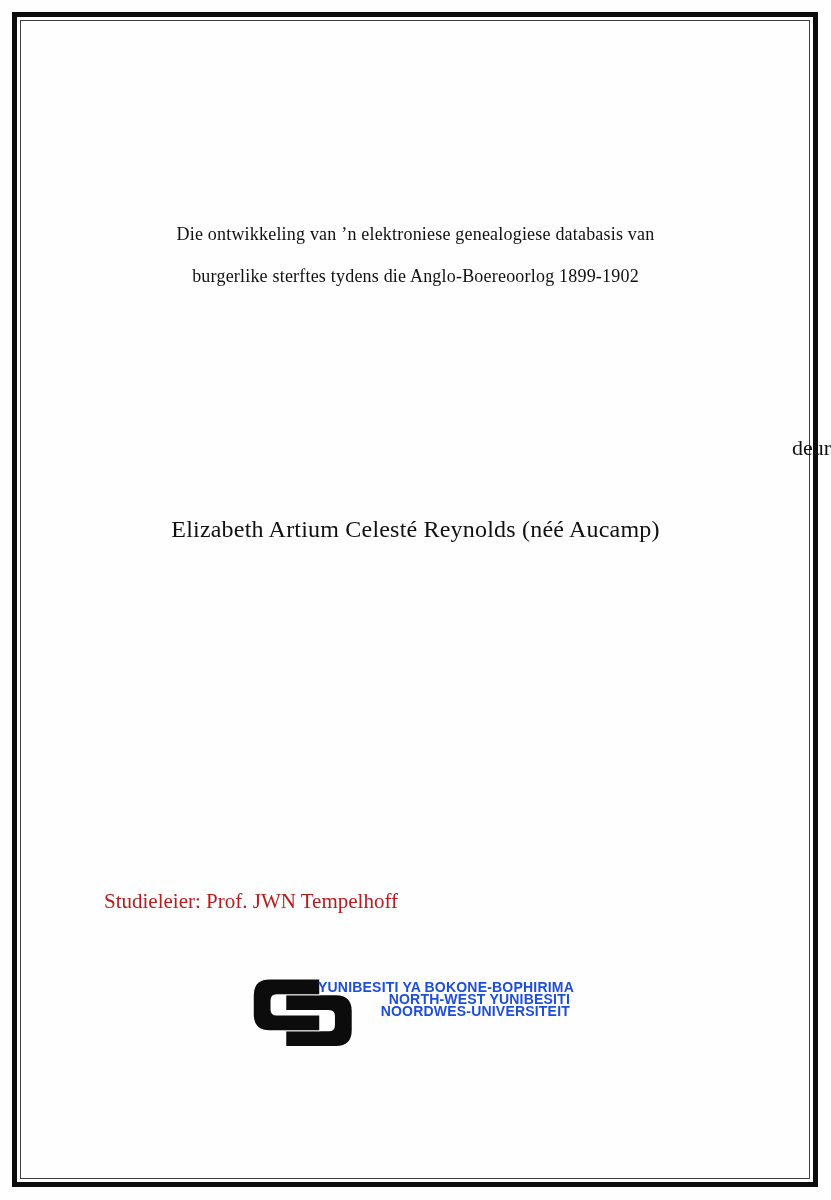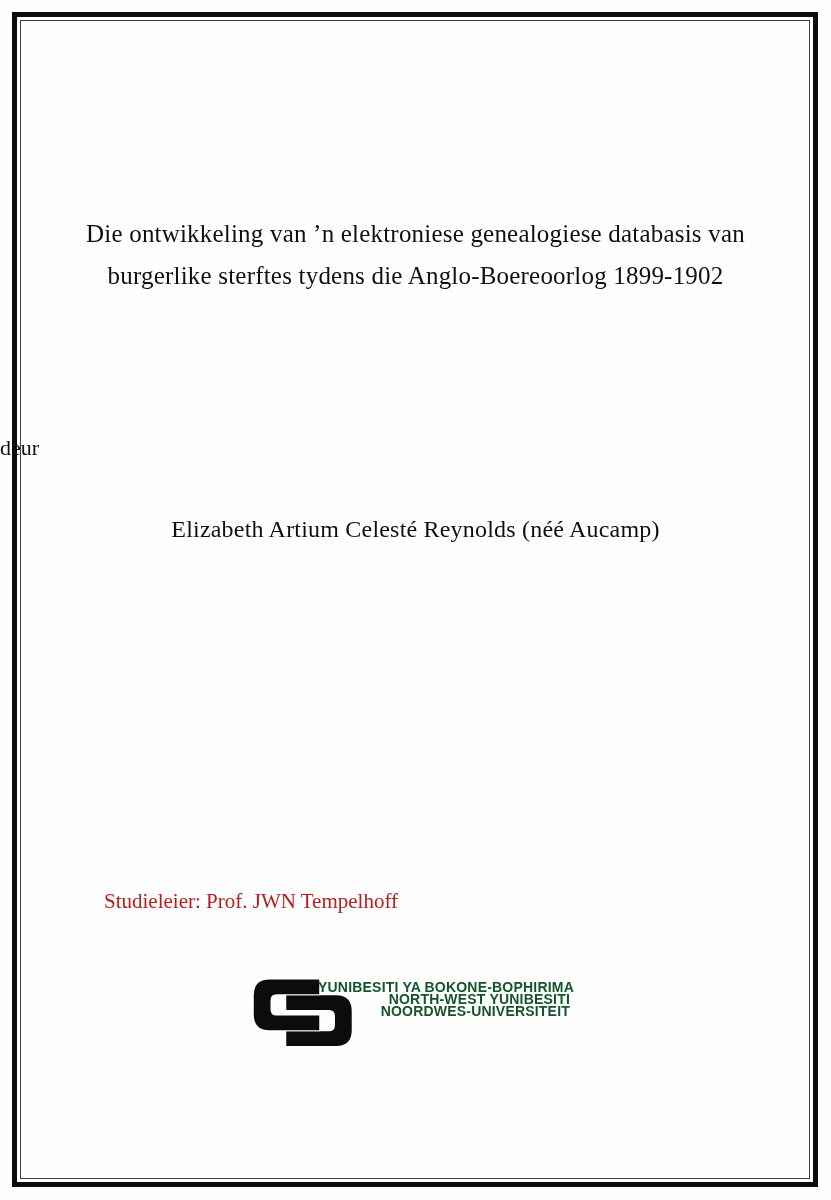--- a/index.html
+++ b/index.html
@@ -23,29 +23,29 @@
   }
   .frame-inner {
     position: absolute;
     left: 20px; top: 20px; right: 21px; bottom: 21px;
     border: 1.5px solid #3d3d3d;
   }
   .title-block {
     position: absolute;
     left: 40px; right: 40px; top: 213px;
     text-align: center;
-    font-size: 25px;
+    font-size: 18px;
     line-height: 42px;
     letter-spacing: 0.2px;
     color: #101010;
   }
   .byline {
     position: absolute;
     left: 0; right: 0; top: 435px;
-    text-align: left;
+    text-align: right;
     font-size: 22px;
     color: #101010;
   }
   .author {
     position: absolute;
     left: 0; right: 0; top: 516px;
     text-align: center;
     font-size: 24px;
     letter-spacing: 0.2px;
     color: #101010;
@@ -87,21 +87,21 @@
   .logo-text {
     position: absolute;
     left: 65px; top: 3px;
     width: 252px;
     text-align: right;
     font-family: "Liberation Sans", sans-serif;
     font-size: 14px;
     line-height: 12.2px;
     letter-spacing: 0.2px;
     font-weight: 600;
-    color: #14532d;
+    color: #1d4ed8;
     white-space: nowrap;
   }
 </style>
 </head>
 <body>
 
 <div class="page">
 
   <div class="frame-outer"></div>
   <div class="frame-inner"></div>

